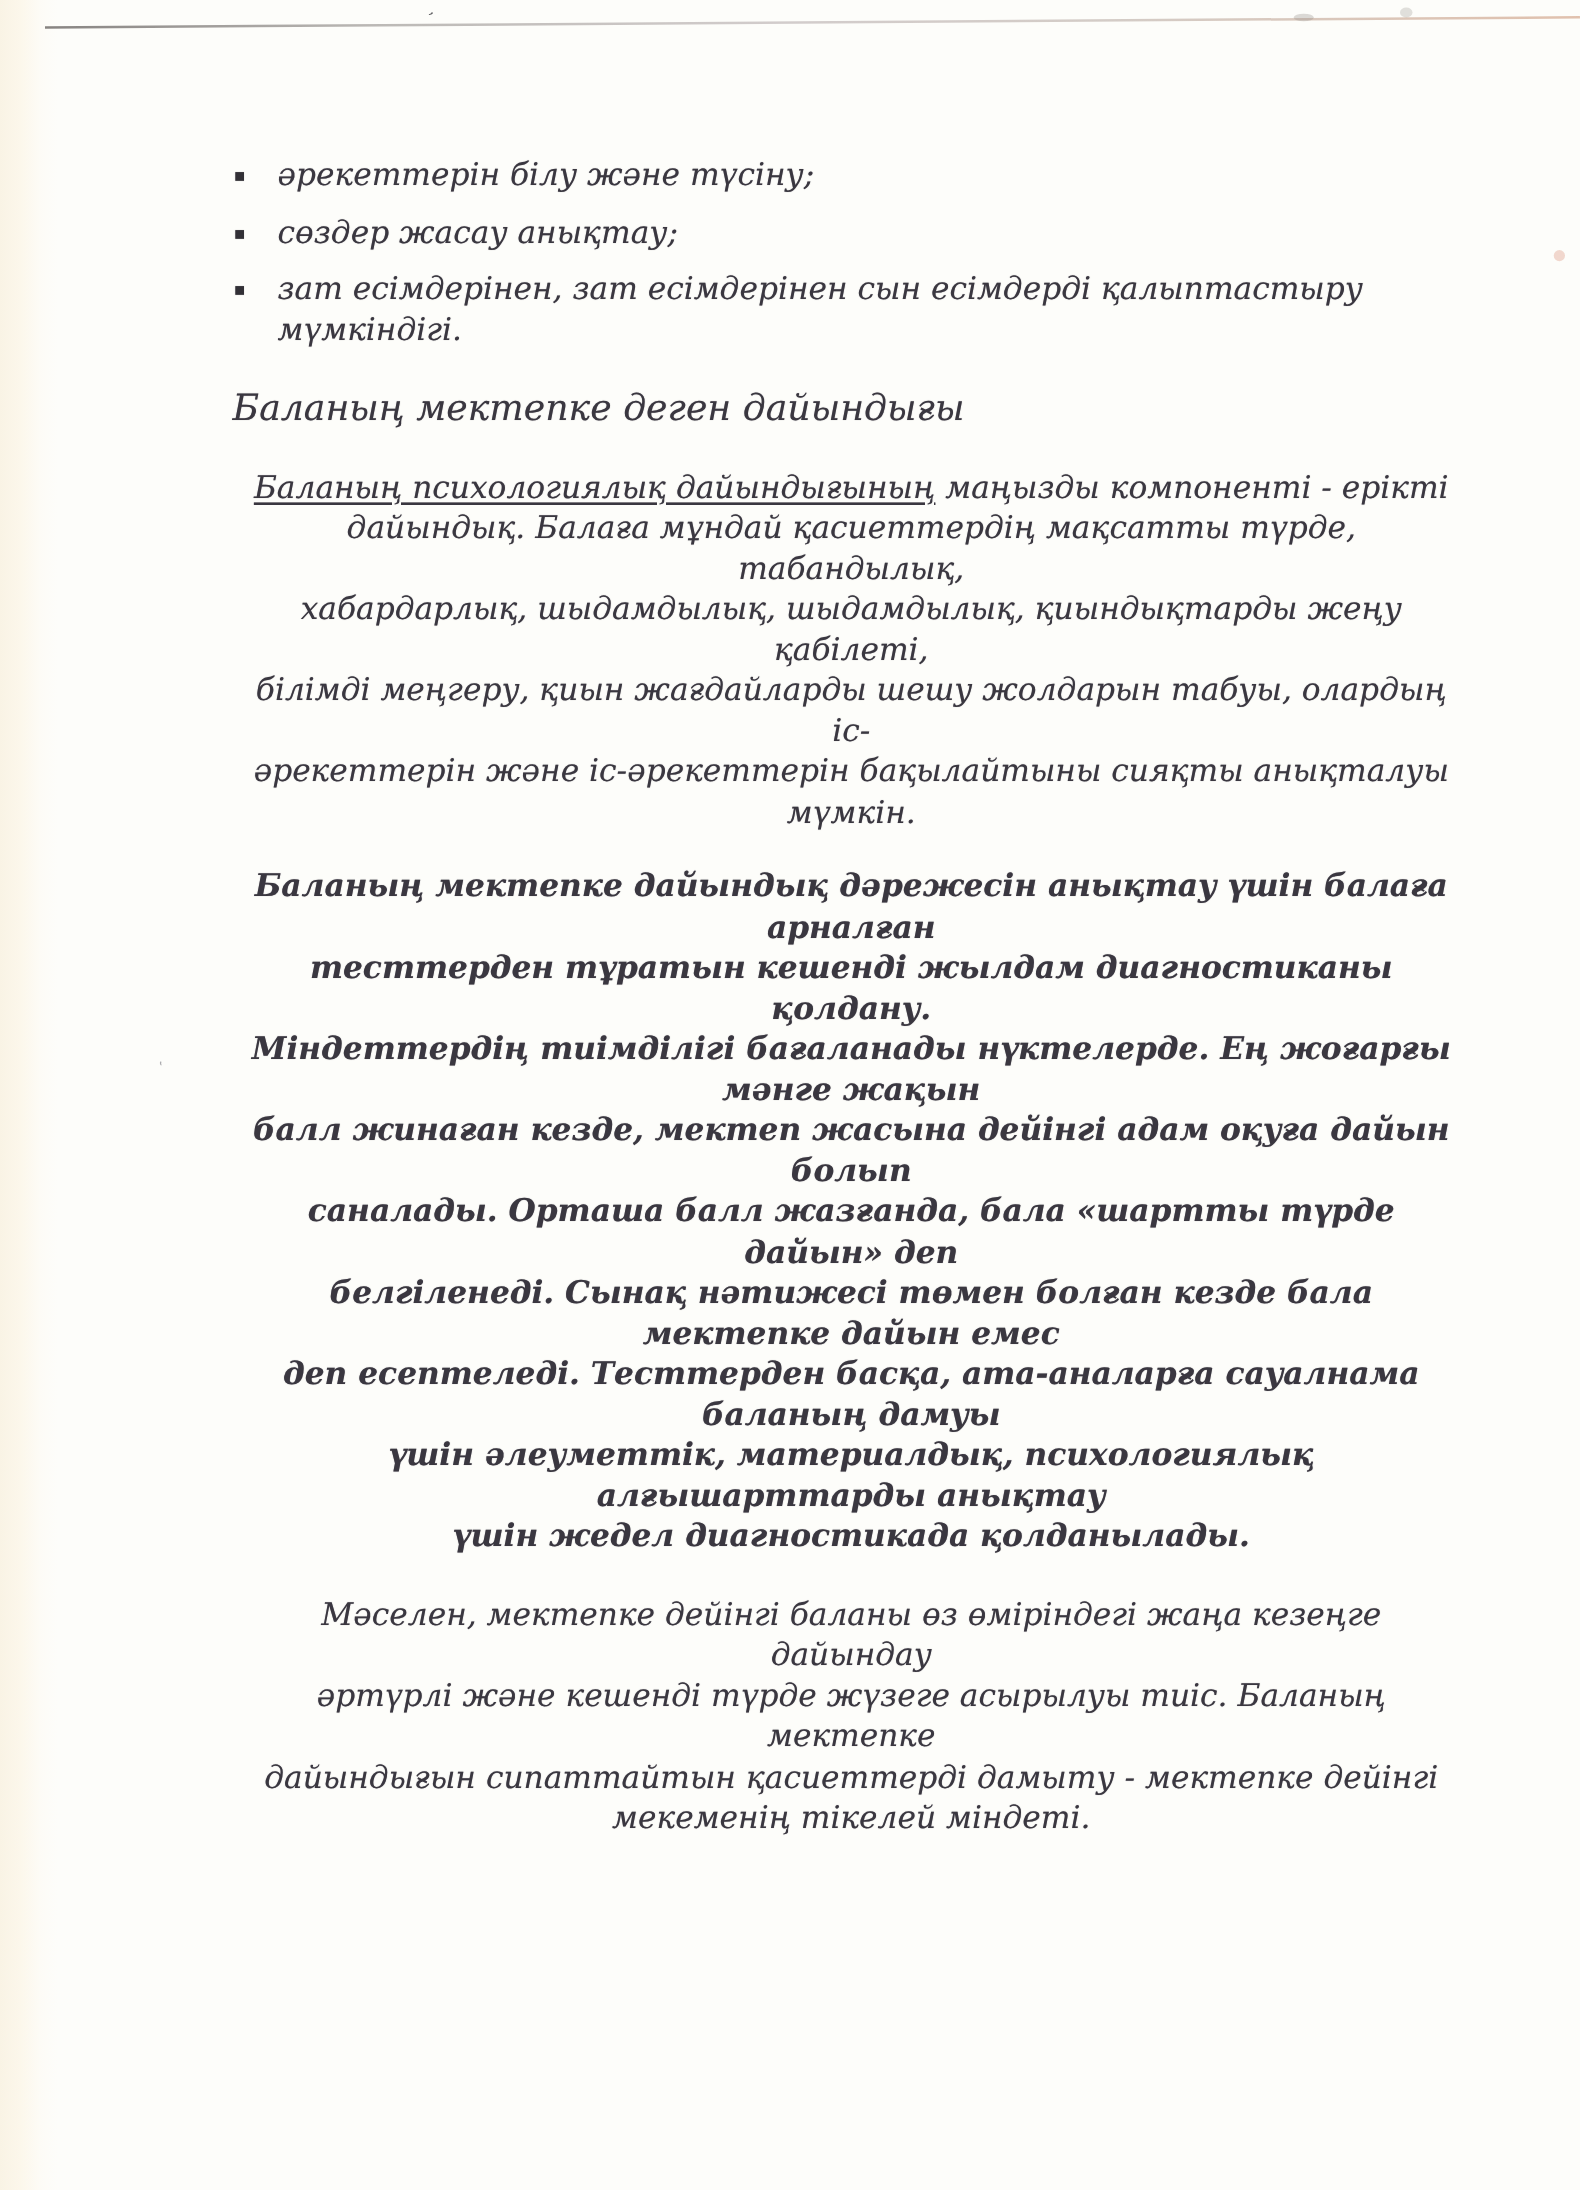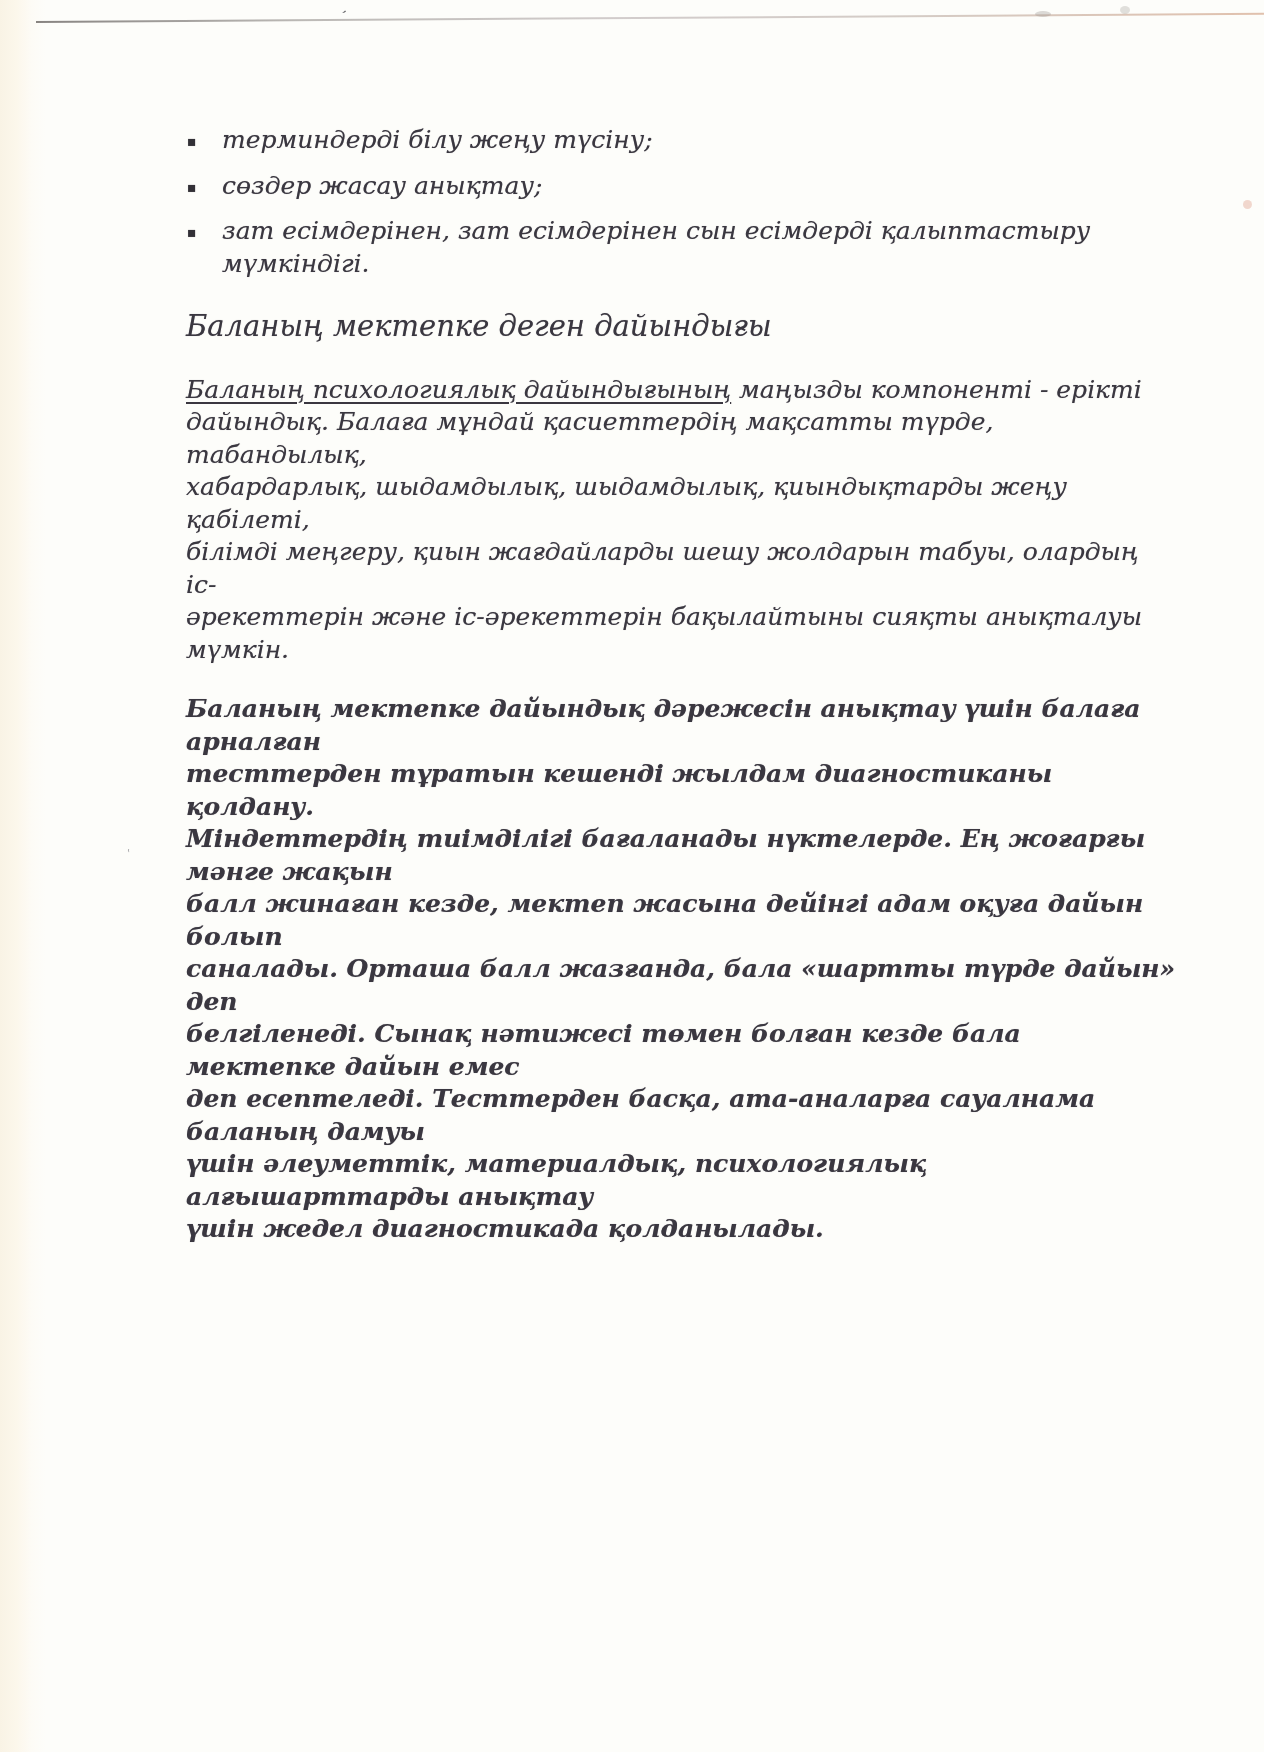--- a/index.html
+++ b/index.html
@@ -86,22 +86,23 @@
     font-style: normal;
     font-size: 14px;
     color: #323036;
   }
   .section-heading {
     margin: 30px 0 0 0;
     font-weight: normal;
     font-size: 29px;
   }
   p.para {
-    margin: 0;
+    margin: 12px;
     white-space: pre-line;
+    text-align: center;
   }
   p.para.p1 { margin-top: 31px; }
   p.para.p2 { margin-top: 27px; font-weight: bold; }
   p.para.p3 { margin-top: 30px; }
   .underline-lead {
     text-decoration: underline;
     text-decoration-thickness: 1.5px;
     text-underline-offset: 4px;
   }
 </style>
@@ -117,21 +118,21 @@
   <div class="speck" style="left:1035px; top:11px; width:16px; height:6px; background:#9a948e; opacity:.35;"></div>
   <div class="speck" style="left:1120px; top:6px; width:10px; height:8px; background:#a09a94; opacity:.3;"></div>
   <div class="speck" style="left:1243px; top:200px; width:9px; height:9px; background:#e8b8a8; opacity:.55;"></div>
   <span class="speck-comma" style="left:126px; top:848px;">‛</span>
 
   <div class="content">
 
     <ul class="bullet-list">
       <li>
         <span class="bullet-glyph">▪</span>
-        <span>терминдерді білу жеңу түсіну;</span>
+        <span>әрекеттерін білу және түсіну;</span>
       </li>
       <li>
         <span class="bullet-glyph">▪</span>
         <span>сөздер жасау анықтау;</span>
       </li>
       <li>
         <span class="bullet-glyph">▪</span>
         <span>зат есімдерінен, зат есімдерінен сын есімдерді қалыптастыру мүмкіндігі.</span>
       </li>
     </ul>
@@ -148,15 +149,19 @@
     <p class="para p2">Баланың мектепке дайындық дәрежесін анықтау үшін балаға арналған
 тесттерден тұратын кешенді жылдам диагностиканы қолдану.
 Міндеттердің тиімділігі бағаланады нүктелерде. Ең жоғарғы мәнге жақын
 балл жинаған кезде, мектеп жасына дейінгі адам оқуға дайын болып
 саналады. Орташа балл жазғанда, бала «шартты түрде дайын» деп
 белгіленеді. Сынақ нәтижесі төмен болған кезде бала мектепке дайын емес
 деп есептеледі. Тесттерден басқа, ата-аналарға сауалнама баланың дамуы
 үшін әлеуметтік, материалдық, психологиялық алғышарттарды анықтау
 үшін жедел диагностикада қолданылады.</p>
 
+    <p class="para p3">Мәселен, мектепке дейінгі баланы өз өміріндегі жаңа кезеңге дайындау
+әртүрлі және кешенді түрде жүзеге асырылуы тиіс. Баланың мектепке
+дайындығын сипаттайтын қасиеттерді дамыту - мектепке дейінгі
+мекеменің тікелей міндеті.</p>
 
   </div>
 </div>
 
 </body></html>

